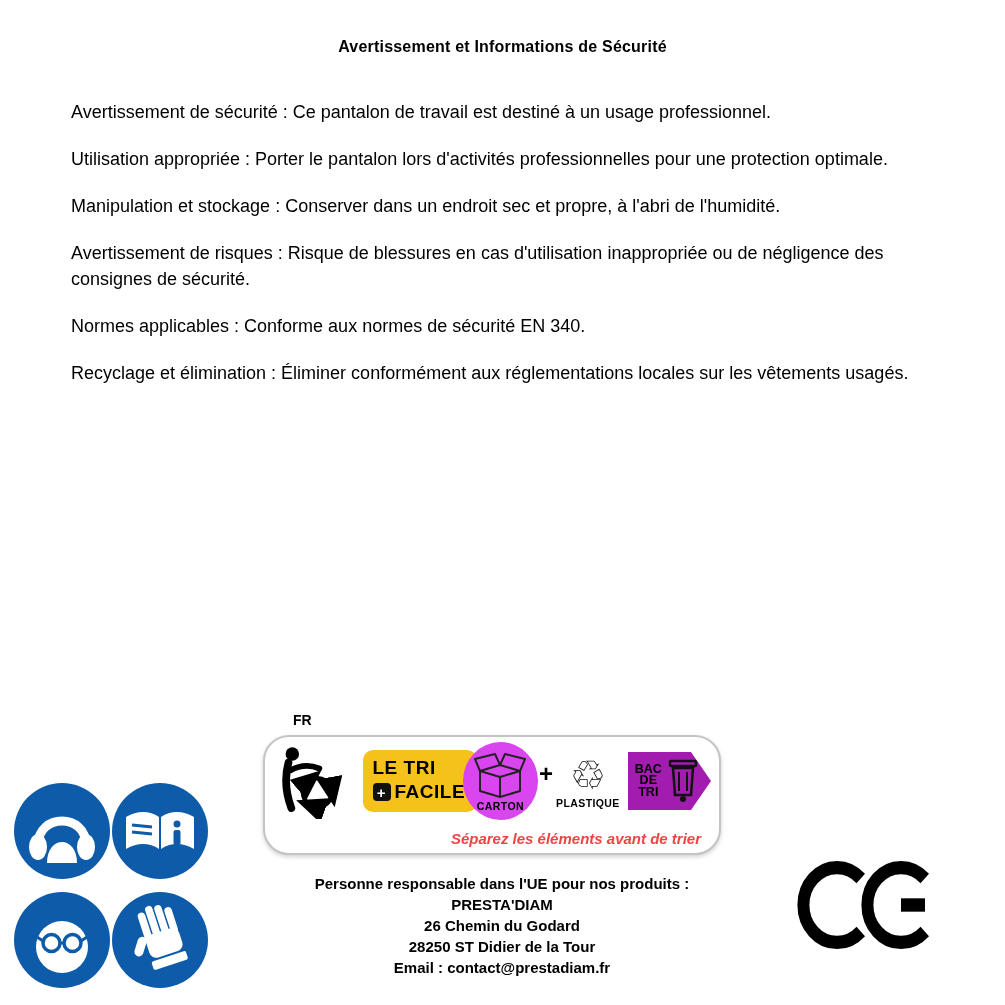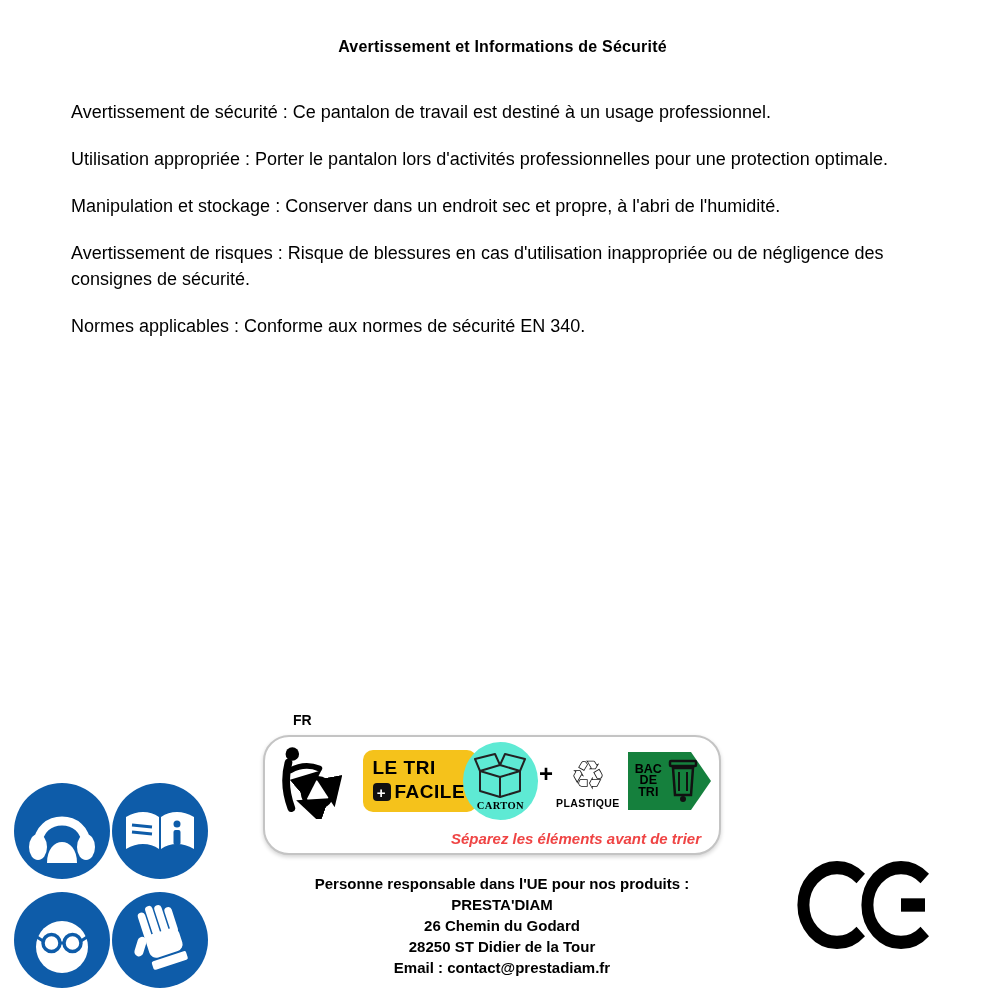--- a/index.html
+++ b/index.html
@@ -32,29 +32,28 @@
   .badge-line1{font-size:19px;font-weight:800;letter-spacing:.5px;}
   .badge-line2{display:flex;align-items:center;gap:4px;font-size:19px;font-weight:800;letter-spacing:.5px;}
   .plus-box{
     width:18px;height:18px;background:#111;color:#fff;border-radius:4px;
     display:flex;align-items:center;justify-content:center;font-size:15px;font-weight:bold;
   }
   .material{
     display:flex;flex-direction:column;align-items:center;justify-content:center;gap:1px;
   }
   .material-circle{
-    position:relative;z-index:1;width:78px;height:78px;border-radius:50%;background:#5eead4;
+    position:relative;z-index:1;width:78px;height:78px;border-radius:50%;background:#d946ef;
     margin-left:-14px;
-    font-family:Liberation Serif, serif;
   }
   .material-label{font-size:10.5px;font-weight:bold;letter-spacing:.4px;}
   .plus-sep{font-size:24px;font-weight:bold;margin:0 3px 14px 1px;}
   .recycle-glyph{font-family:"DejaVu Sans",sans-serif;font-size:40px;line-height:42px;color:#111;}
   .pennant{
-    width:86px;height:58px;background:#15803d;margin-left:8px;
+    width:86px;height:58px;background:#a21caf;margin-left:8px;
     clip-path:polygon(0 0,76% 0,100% 50%,76% 100%,0 100%);
     display:flex;align-items:center;gap:3px;padding-left:7px;box-sizing:border-box;
   }
   .pennant-text{display:flex;flex-direction:column;font-size:12.5px;line-height:11.5px;font-weight:800;text-align:center;}
   .banner-footer{
     text-align:right;padding:0 10px 2px 0;font-size:15px;font-style:italic;font-weight:bold;color:#ef4444;
   }
 
   .picto{position:absolute;width:96px;height:96px;}
   .picto.p1{left:14px;top:783px;}
@@ -72,20 +71,21 @@
 <body>
 
 <h1 class="title">Avertissement et Informations de Sécurité</h1>
 
 <div class="content">
   <p>Avertissement de sécurité : Ce pantalon de travail est destiné à un usage professionnel.</p>
   <p>Utilisation appropriée : Porter le pantalon lors d'activités professionnelles pour une protection optimale.</p>
   <p>Manipulation et stockage : Conserver dans un endroit sec et propre, à l'abri de l'humidité.</p>
   <p>Avertissement de risques : Risque de blessures en cas d'utilisation inappropriée ou de négligence des consignes de sécurité.</p>
   <p>Normes applicables : Conforme aux normes de sécurité EN 340.</p>
+  <p>Recyclage et élimination : Éliminer conformément aux réglementations locales sur les vêtements usagés.</p>
 </div>
 
 <div class="fr-label">FR</div>
 
 <div class="banner">
   <div class="banner-row">
 
     <svg width="72" height="76" viewBox="0 0 72 76">
       <defs>
         <marker id="ah" markerWidth="7" markerHeight="7" refX="3" refY="3" orient="auto">

